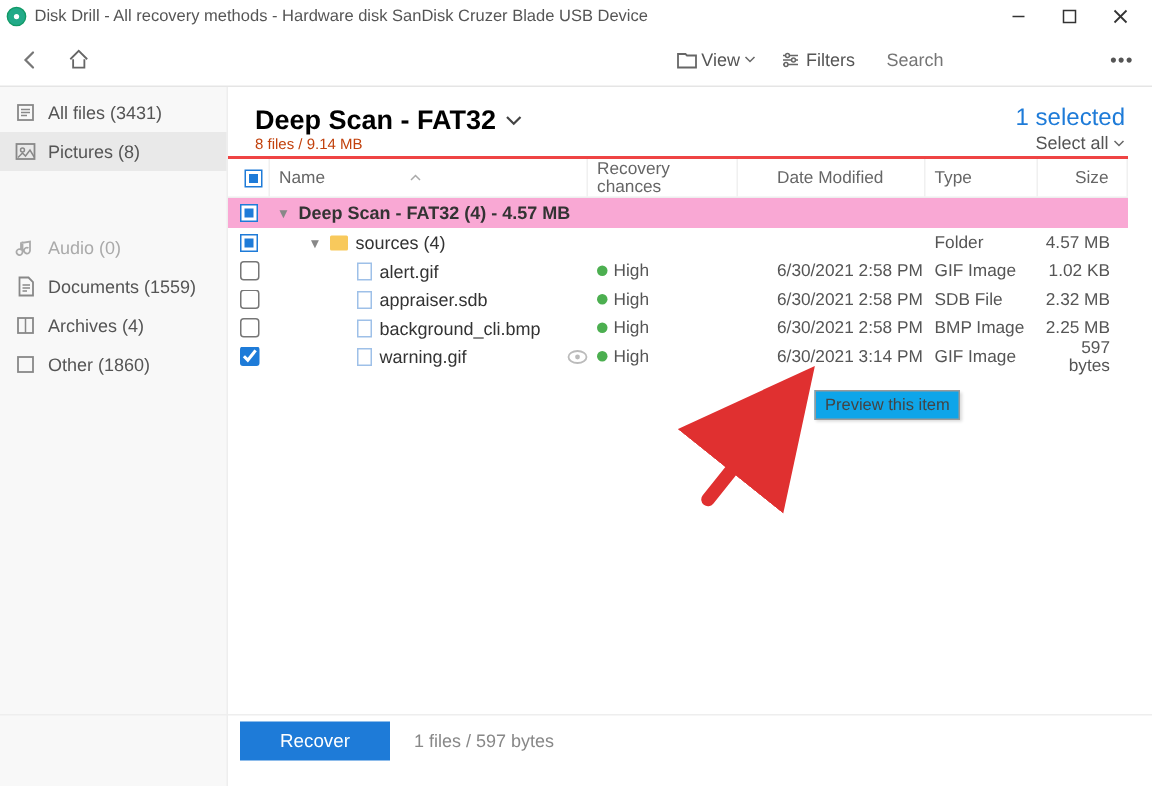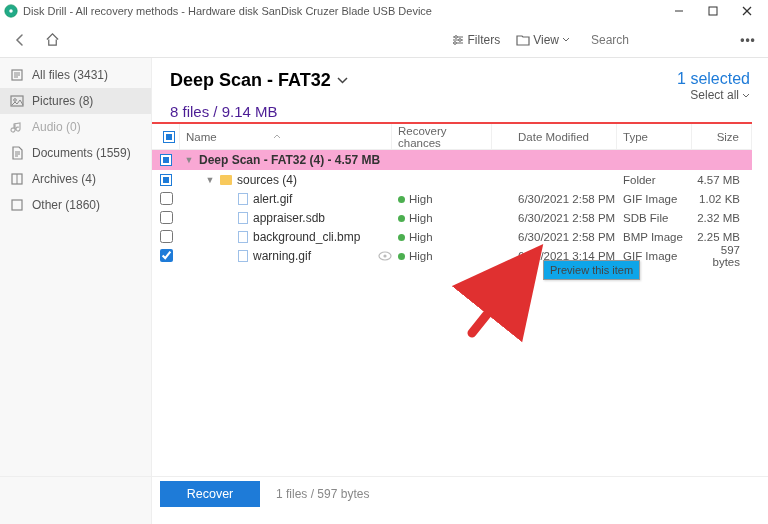--- a/index.html
+++ b/index.html
@@ -26,21 +26,21 @@
   .sidebar { width: 152px; background: #f8f8f8; border-right: 1px solid #eee; padding-top: 4px; position: relative; }
   .sb-item { display: flex; align-items: center; gap: 8px; padding: 6px 10px; color: #555; cursor: pointer; }
   .sb-item.selected { background: #e9e9e9; }
   .sb-item .lbl { flex: 1; font-size: 12px; white-space: nowrap; }
 
   
   .content { flex: 1; display: flex; flex-direction: column; min-width: 0; }
   .hdr { padding: 12px 18px 2px 18px; display: flex; align-items: flex-start; }
   .hdr-left { flex: 1; }
   .scan-title { font-size: 18px; font-weight: 600; color: #000000; display: flex; align-items: center; gap: 6px; }
-  .scan-sub { font-size: 15px; color: #4c1d95; margin-top: 12px; }
+  .scan-sub { font-size: 10px; color: #c2410c; margin-top: 0; }
   .hdr-right { text-align: right; }
   .sel-count { color: #1e7bd8; font-size: 16px; }
   .sel-all { font-size: 12px; color: #555; display: flex; align-items: center; gap: 3px; justify-content: flex-end; cursor: pointer; }
 
   
   .table { flex: 1; overflow: auto; font-size: 12px; }
   .table-inner { width: 600px; }
   .thead { display: flex; height: 28px; align-items: center; border-top: 2px solid #ef4444; border-bottom: 1px solid #eee; color: #666; }
   .col-chk { width: 28px; display: flex; align-items: center; justify-content: center; }
   .col-name { flex: 1; padding-left: 4px; display:flex; align-items:center; gap:4px; }
@@ -113,35 +113,35 @@
       </svg>
     </div>
   <div class="tb-btn">
       <svg width="15" height="15" viewBox="0 0 16 16">
         <path d="M2 8 8 2l6 6M4 8v6h8V8" fill="none" stroke="#666" stroke-width="1.3"></path>
       </svg>
     </div>
   <div class="spacer"></div>
   <div class="tb-group">
     <svg width="14" height="12">
+        <path d="M1 2h5l1 1h6v8H1z" fill="none" stroke="#666" stroke-width="1.2"></path>
+      </svg>
+    <span>View</span>
+    <svg width="8" height="5">
+        <path d="M1 1 4 4 7 1" fill="none" stroke="#666" stroke-width="1"></path>
+      </svg>
+  </div>
+  <div class="tb-group">
+    <svg width="14" height="12">
         <path d="M2 3h10M2 6h10M2 9h10" stroke="#666" stroke-width="1"></path>
         <circle cx="5" cy="3" r="1.3" fill="#fff" stroke="#666"></circle>
         <circle cx="9" cy="6" r="1.3" fill="#fff" stroke="#666"></circle>
         <circle cx="4" cy="9" r="1.3" fill="#fff" stroke="#666"></circle>
       </svg>
     <span>Filters</span>
-  </div>
-  <div class="tb-group">
-    <svg width="14" height="12">
-        <path d="M1 2h5l1 1h6v8H1z" fill="none" stroke="#666" stroke-width="1.2"></path>
-      </svg>
-    <span>View</span>
-    <svg width="8" height="5">
-        <path d="M1 1 4 4 7 1" fill="none" stroke="#666" stroke-width="1"></path>
-      </svg>
   </div>
   <div class="search">
     <svg width="13" height="13">
         <circle cx="5.5" cy="5.5" r="4" fill="none" stroke="#999" stroke-width="1.3"></circle>
         <line x1="9" y1="9" x2="12" y2="12" stroke="#999" stroke-width="1.3"></line>
       </svg>
     <input type="text" placeholder="Search" style="">
   </div>
   <div class="dots">•••</div>
 </div>
@@ -159,21 +159,21 @@
         <span class="lbl">All files (3431)</span>
       </div>
       <div class="sb-item selected">
         <svg width="14" height="14">
           <rect x="1" y="2" width="12" height="10" fill="none" stroke="#888" stroke-width="1.2"></rect>
           <circle cx="5" cy="6" r="1.3" fill="none" stroke="#888"></circle>
           <path d="M2 11l3-3 2 2 3-4 3 5" fill="none" stroke="#888"></path>
         </svg>
         <span class="lbl">Pictures (8)</span>
       </div>
-      <div class="sb-item" style="color: rgb(170, 170, 170);">
+      <div class="sb-item" style="color: rgb(170, 170, 170); margin-top: 38px;">
         <svg width="14" height="14">
           <path d="M5 3v7a2 2 0 1 1-1-1.7V4l6-1v6a2 2 0 1 1-1-1.7" fill="none" stroke="#aaa" stroke-width="1.2"></path>
         </svg>
         <span class="lbl">Audio (0)</span>
       </div>
       <div class="sb-item">
         <svg width="14" height="14">
           <path d="M3 1h6l3 3v9H3z" fill="none" stroke="#888" stroke-width="1.2"></path>
           <line x1="5" y1="6" x2="10" y2="6" stroke="#888"></line>
           <line x1="5" y1="8" x2="10" y2="8" stroke="#888"></line>

